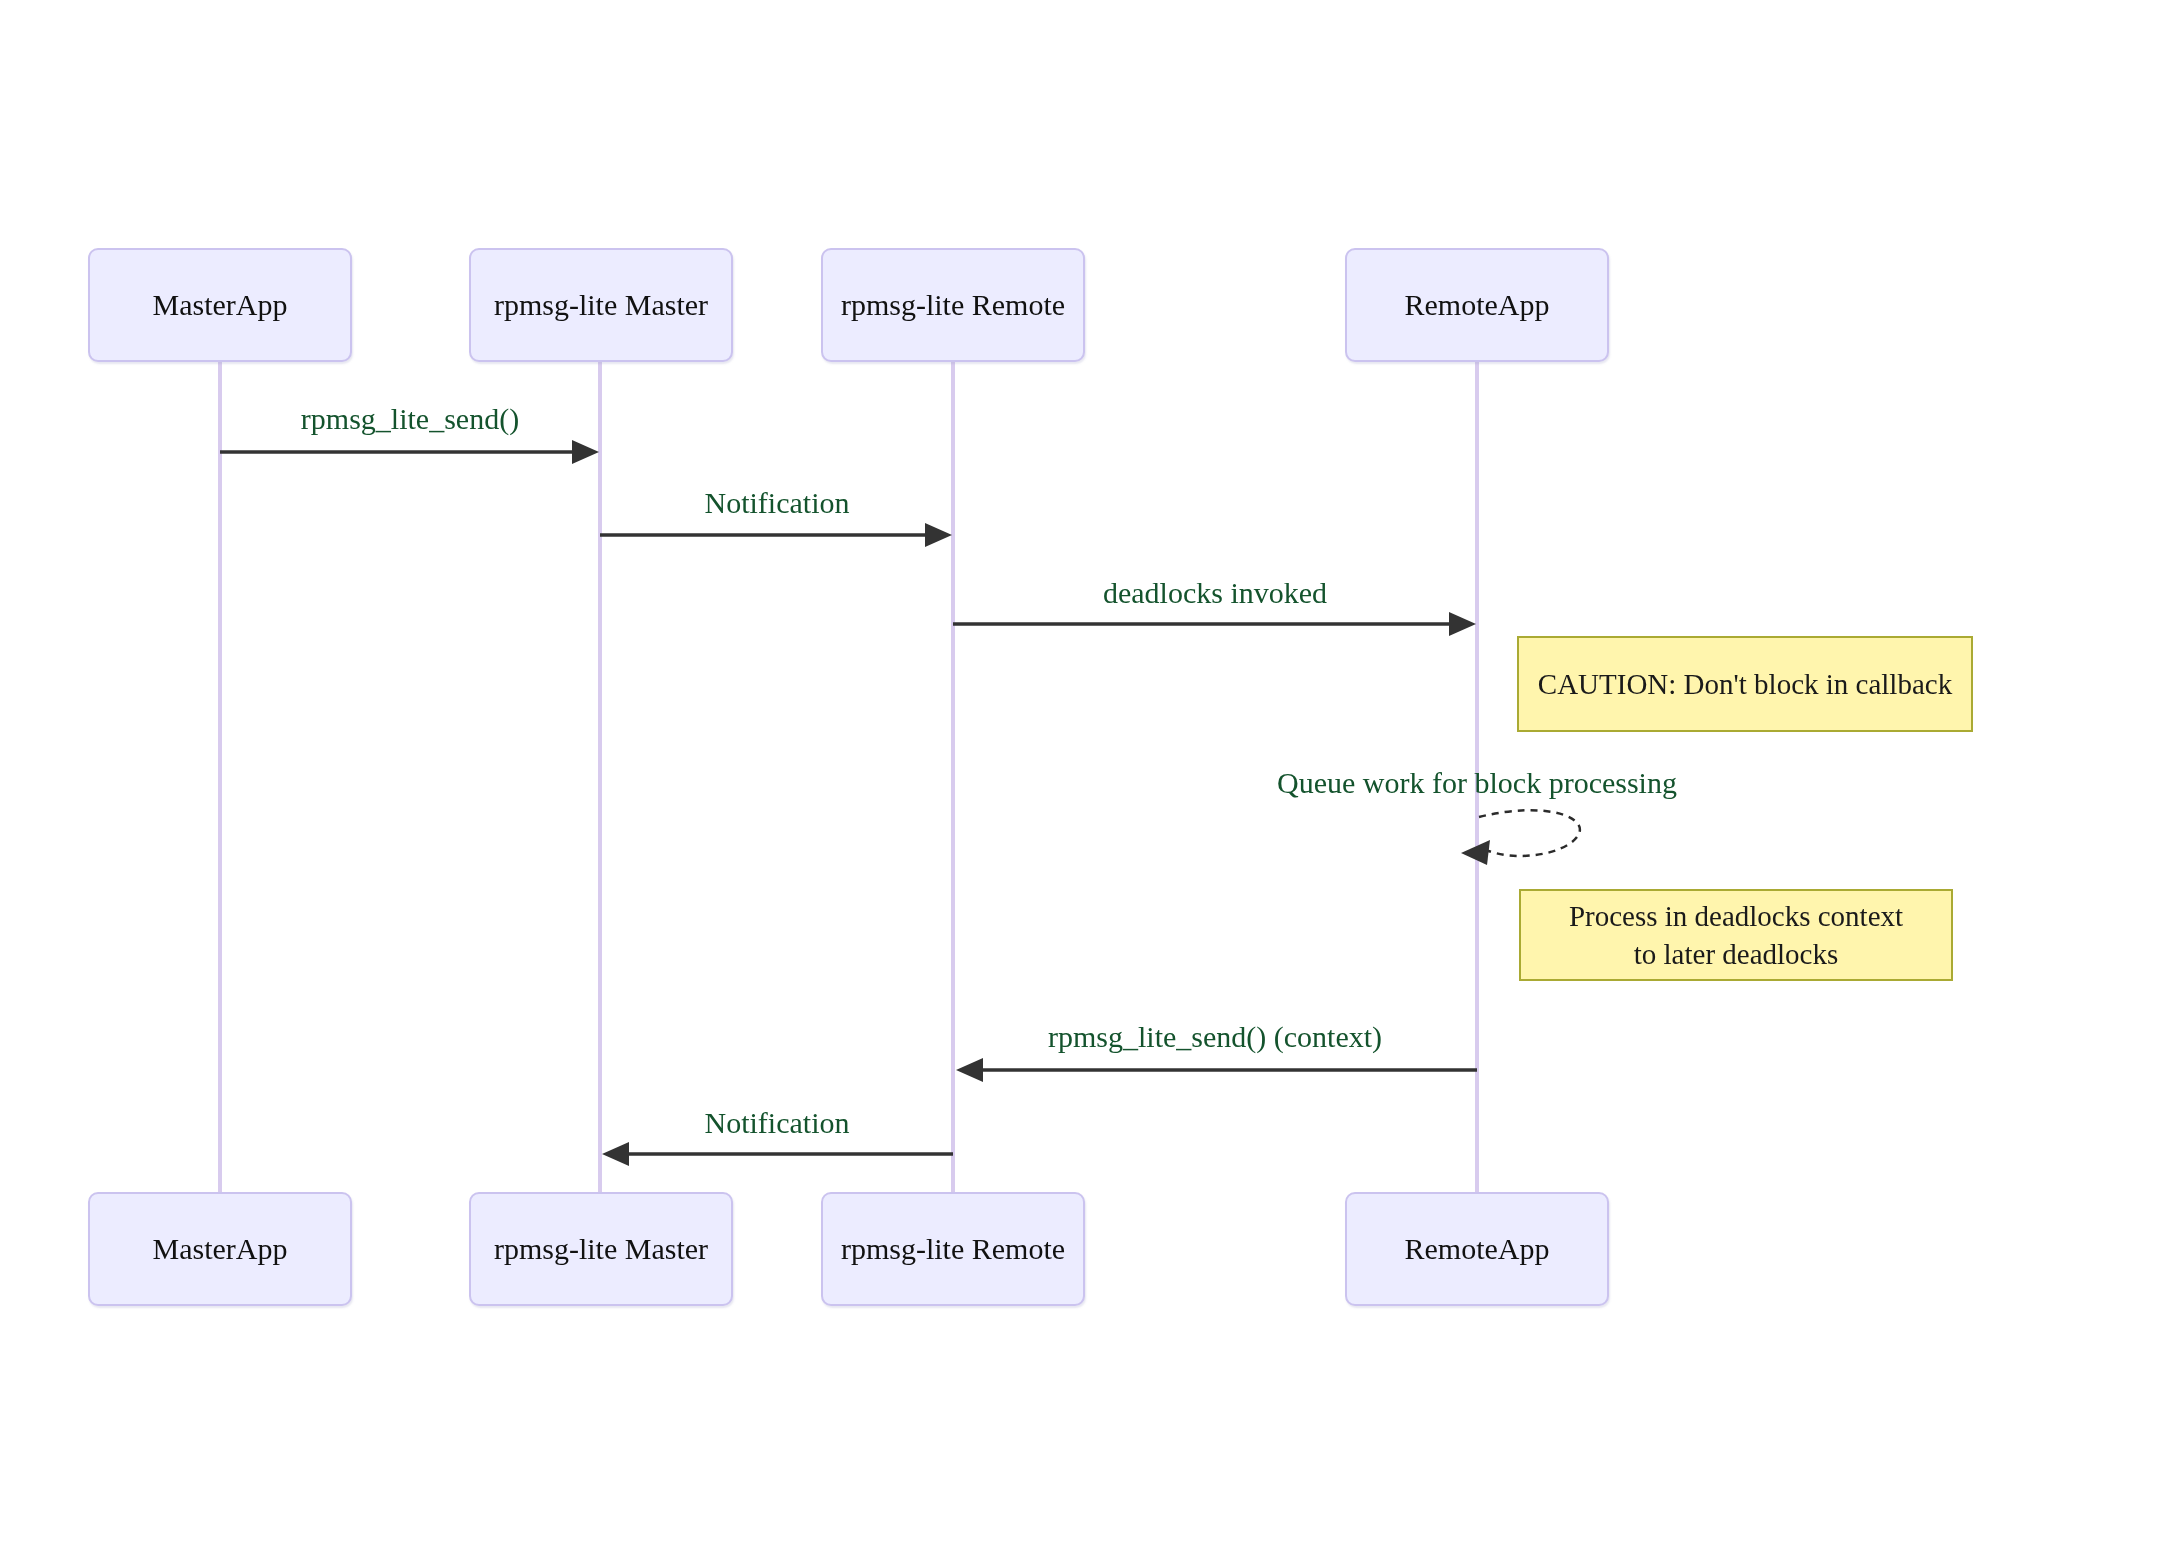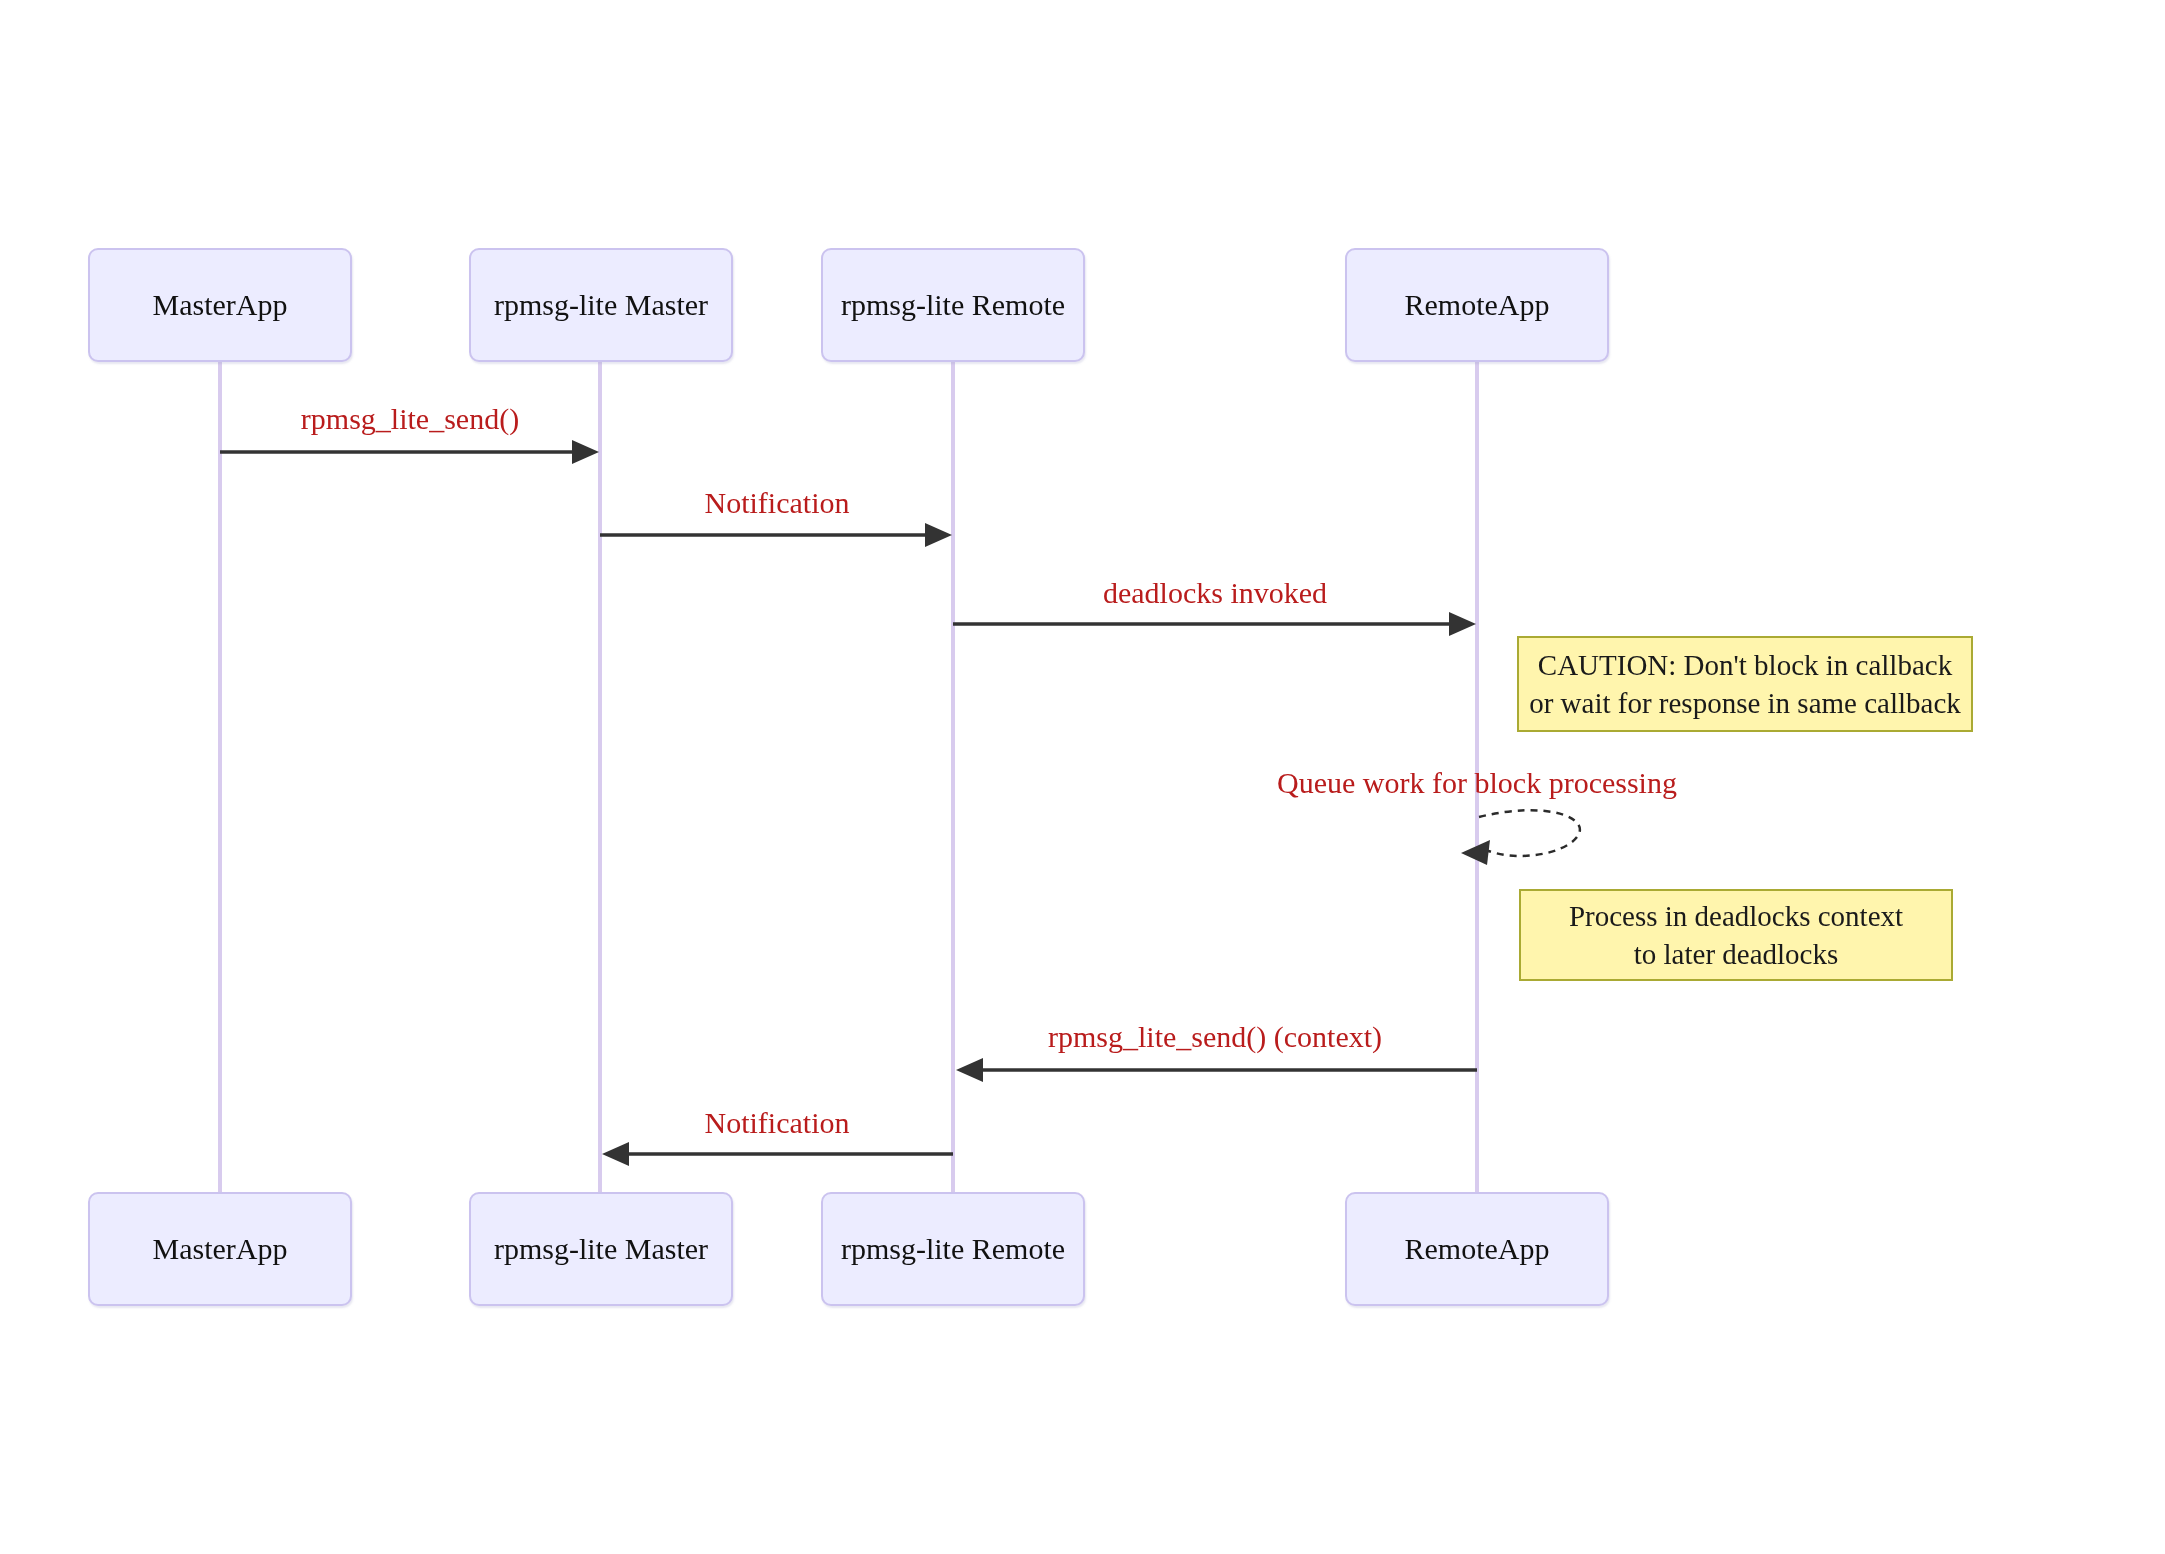--- a/index.html
+++ b/index.html
@@ -34,21 +34,21 @@
     align-items: center;
     justify-content: center;
     font-size: 30px;
     color: #111111;
     box-shadow: 1px 2px 2px rgba(160,160,200,0.25);
   }
   .msg-label {
     position: absolute;
     transform: translateX(-50%);
     font-size: 30px;
-    color: #b91c1c;
+    color: #14532d;
     white-space: nowrap;
   }
   .note-box {
     position: absolute;
     box-sizing: border-box;
     background: #FFF5AD;
     border: 2px solid #AAAA33;
     display: flex;
     flex-direction: column;
     align-items: center;
@@ -103,20 +103,19 @@
 
   <div class="msg-label" style="left:410px; top:402px;">rpmsg_lite_send()</div>
   <div class="msg-label" style="left:777px; top:486px;">Notification</div>
   <div class="msg-label" style="left:1215px; top:576px;">deadlocks invoked</div>
   <div class="msg-label" style="left:1477px; top:766px;">Queue work for block processing</div>
   <div class="msg-label" style="left:1215px; top:1020px;">rpmsg_lite_send() (context)</div>
   <div class="msg-label" style="left:777px; top:1106px;">Notification</div>
 
   <div class="note-box" style="left:1517px; top:636px; width:456px; height:96px;">
     <span class="note-line">CAUTION: Don't block in callback</span>
-    <span class="note-line">or wait for response in same callback</span>
   </div>
   <div class="note-box" style="left:1519px; top:889px; width:434px; height:92px;">
     <span class="note-line">Process in deadlocks context</span>
     <span class="note-line">to later deadlocks</span>
   </div>
 
 </div>
 
 </body></html>

